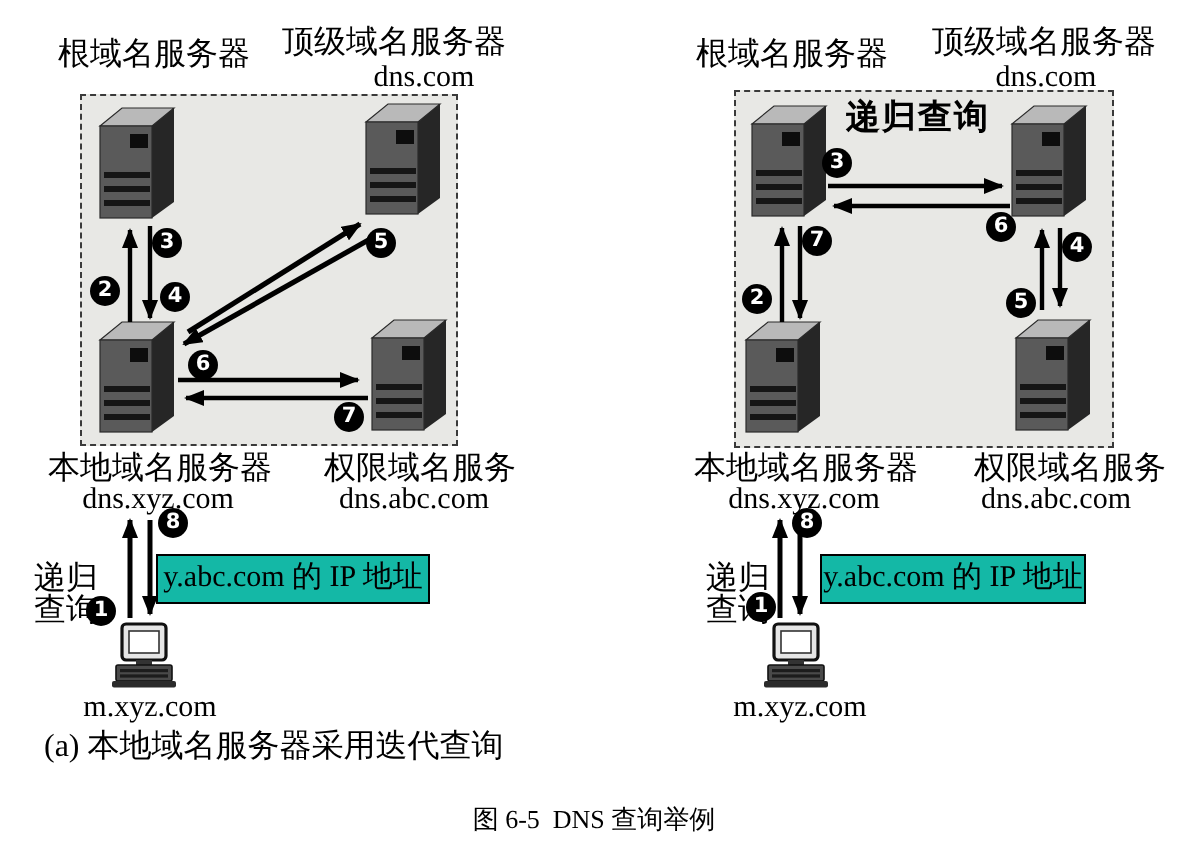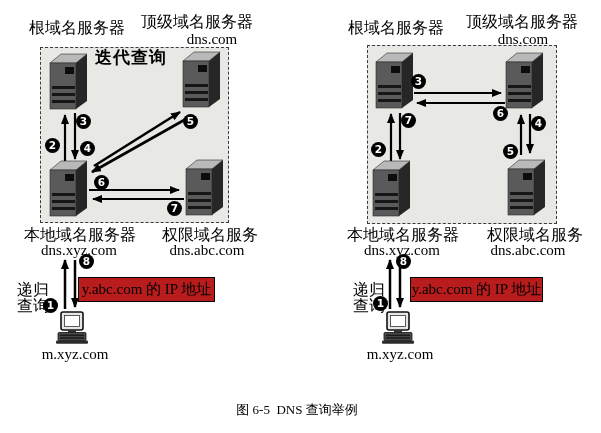--- a/index.html
+++ b/index.html
@@ -9,21 +9,21 @@
   .lbl{position:absolute;white-space:nowrap;font-size:16px;line-height:1.1;}
   .lbl.c{transform:translateX(-50%);}
   .dom{font-size:15px;text-align:right;}
   .mode{font-size:17px;font-weight:600;letter-spacing:1px;}
   .cap{position:absolute;white-space:nowrap;font-size:16px;}
   .figcap{position:absolute;white-space:pre;font-size:13px;transform:translateX(-50%);}
   .badge{position:absolute;width:15px;height:15px;border-radius:50%;background:#000;color:#fff;
          text-align:center;font:bold 10.5px/15px "DejaVu Sans","Liberation Sans",sans-serif;}
   .srv{position:absolute;width:40px;height:62px;}
   .host{position:absolute;width:38px;height:34px;}
-  .answer{position:absolute;border:1.4px solid #000;background:#b91c1c;text-align:center;
+  .answer{position:absolute;border:1.4px solid #000;background:#14b8a6;text-align:center;
           font-size:15px;}
   svg.overlay{position:absolute;left:0;top:0;pointer-events:none;}
 </style>
 </head>
 <body>
 
 <div class="canvas">
 
   <svg width="0" height="0" style="position:absolute" aria-hidden="true">
     <defs>
@@ -43,21 +43,20 @@
         <rect x="15" y="19" width="8" height="2.5" fill="#333"></rect>
         <rect x="5" y="21.5" width="28" height="8" rx="1" fill="#4a4a4a" stroke="#111" stroke-width="0.8"></rect>
         <rect x="7" y="23.5" width="24" height="1.6" fill="#1c1c1c"></rect>
         <rect x="7" y="26.2" width="24" height="1.6" fill="#1c1c1c"></rect>
         <rect x="3" y="29.5" width="32" height="3.2" rx="1" fill="#2b2b2b"></rect>
       </symbol>
     </defs>
   </svg>
 
   <div class="scope" style="left:40px;top:47px;width:187px;height:174px;"></div>
-  <div class="lbl c mode" style="left:131px;top:49px;">迭代查询</div>
 
   <div class="lbl c" style="left:77px;top:19px;">根域名服务器</div>
   <div class="lbl c" style="left:197px;top:13px;">顶级域名服务器</div>
   <div class="lbl c dom" style="left:212px;top:31px;">dns.com</div>
   <div class="lbl c" style="left:80px;top:226px;">本地域名服务器</div>
   <div class="lbl c dom" style="left:79px;top:242px;">dns.xyz.com</div>
   <div class="lbl c" style="left:210px;top:226px;">权限域名服务</div>
   <div class="lbl c dom" style="left:207px;top:242px;">dns.abc.com</div>
 
   <svg class="srv" style="left:48px;top:50px;">
@@ -73,22 +72,24 @@
       <use href="#server"></use>
     </svg>
 
   <div class="lbl" style="left:17px;top:281px;">递归</div>
   <div class="lbl" style="left:17px;top:297px;">查询</div>
   <div class="answer" style="left:78px;top:277px;width:135px;height:23px;line-height:23px;">y.abc.com 的 IP 地址</div>
   <svg class="host" style="left:53px;top:311px;">
       <use href="#hostpc"></use>
     </svg>
   <div class="lbl c dom" style="left:75px;top:346px;">m.xyz.com</div>
+  <div class="cap" style="left:22px;top:363px;">(a) 本地域名服务器采用迭代查询</div>
 
   <div class="scope" style="left:367px;top:45px;width:188px;height:177px;"></div>
+  <div class="lbl c mode" style="left:459px;top:50px;">递归查询</div>
 
   <div class="lbl c" style="left:396px;top:19px;">根域名服务器</div>
   <div class="lbl c" style="left:522px;top:13px;">顶级域名服务器</div>
   <div class="lbl c dom" style="left:523px;top:31px;">dns.com</div>
   <div class="lbl c" style="left:403px;top:226px;">本地域名服务器</div>
   <div class="lbl c dom" style="left:402px;top:242px;">dns.xyz.com</div>
   <div class="lbl c" style="left:535px;top:226px;">权限域名服务</div>
   <div class="lbl c dom" style="left:528px;top:242px;">dns.abc.com</div>
 
   <svg class="srv" style="left:374px;top:49px;">

